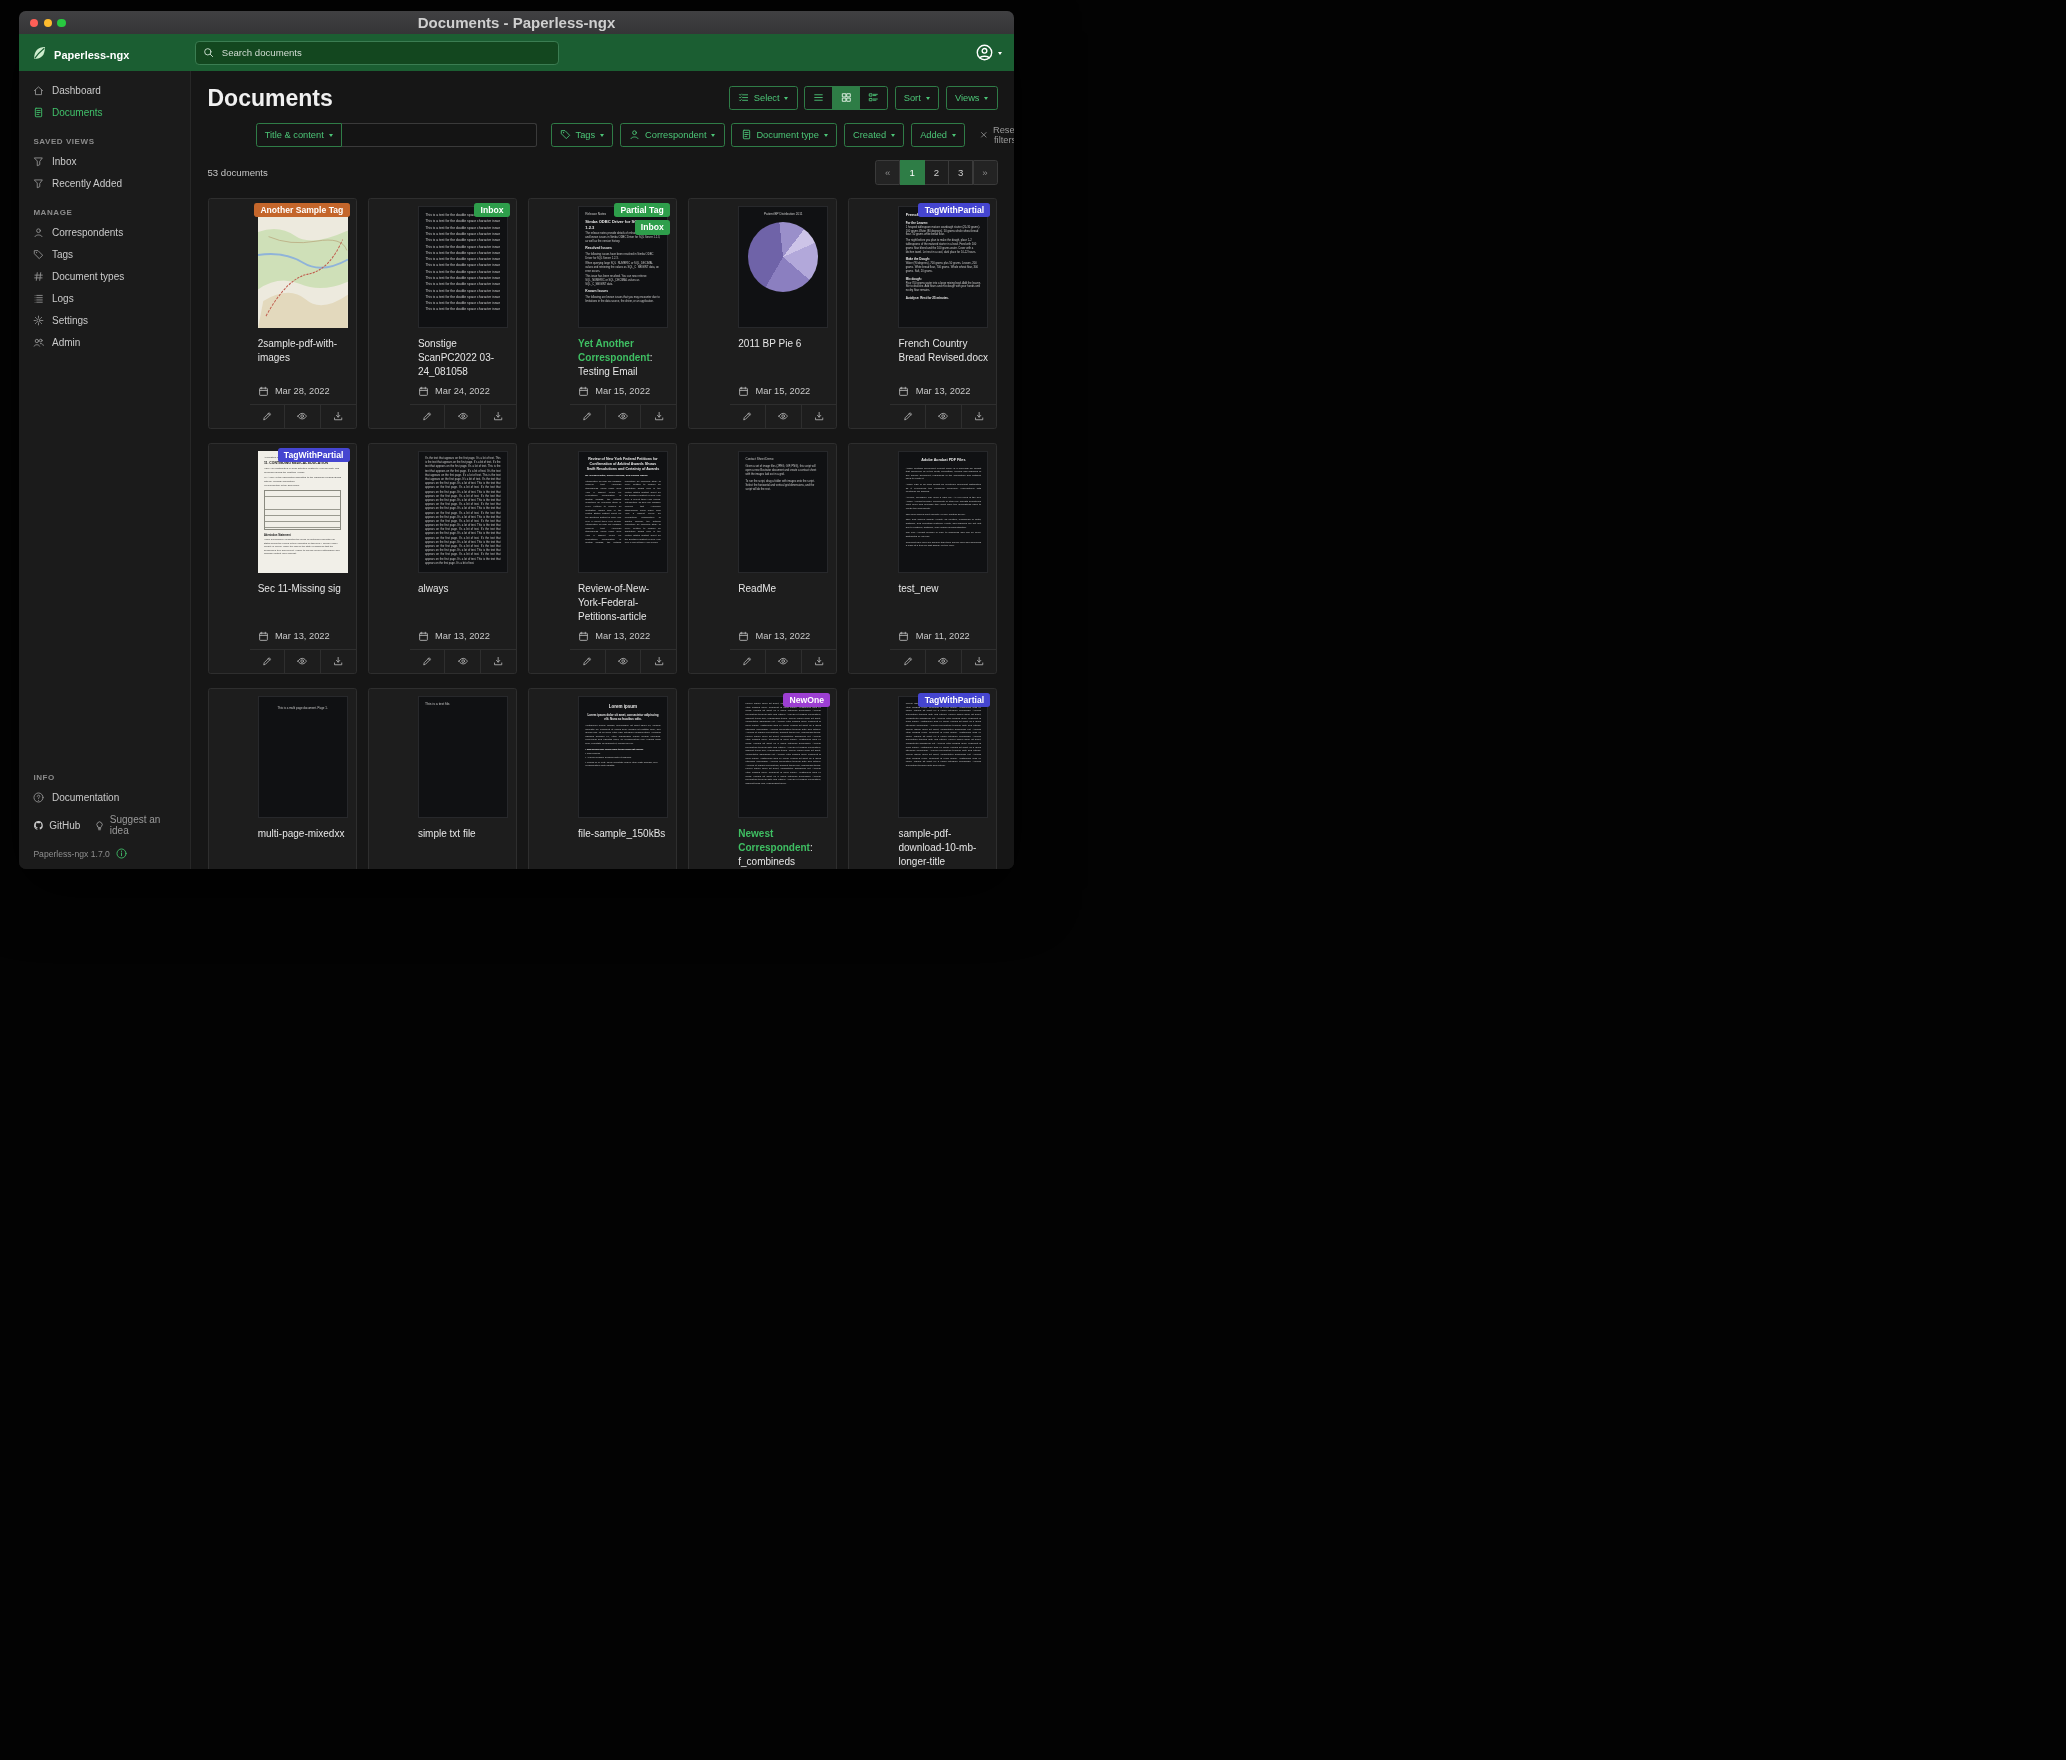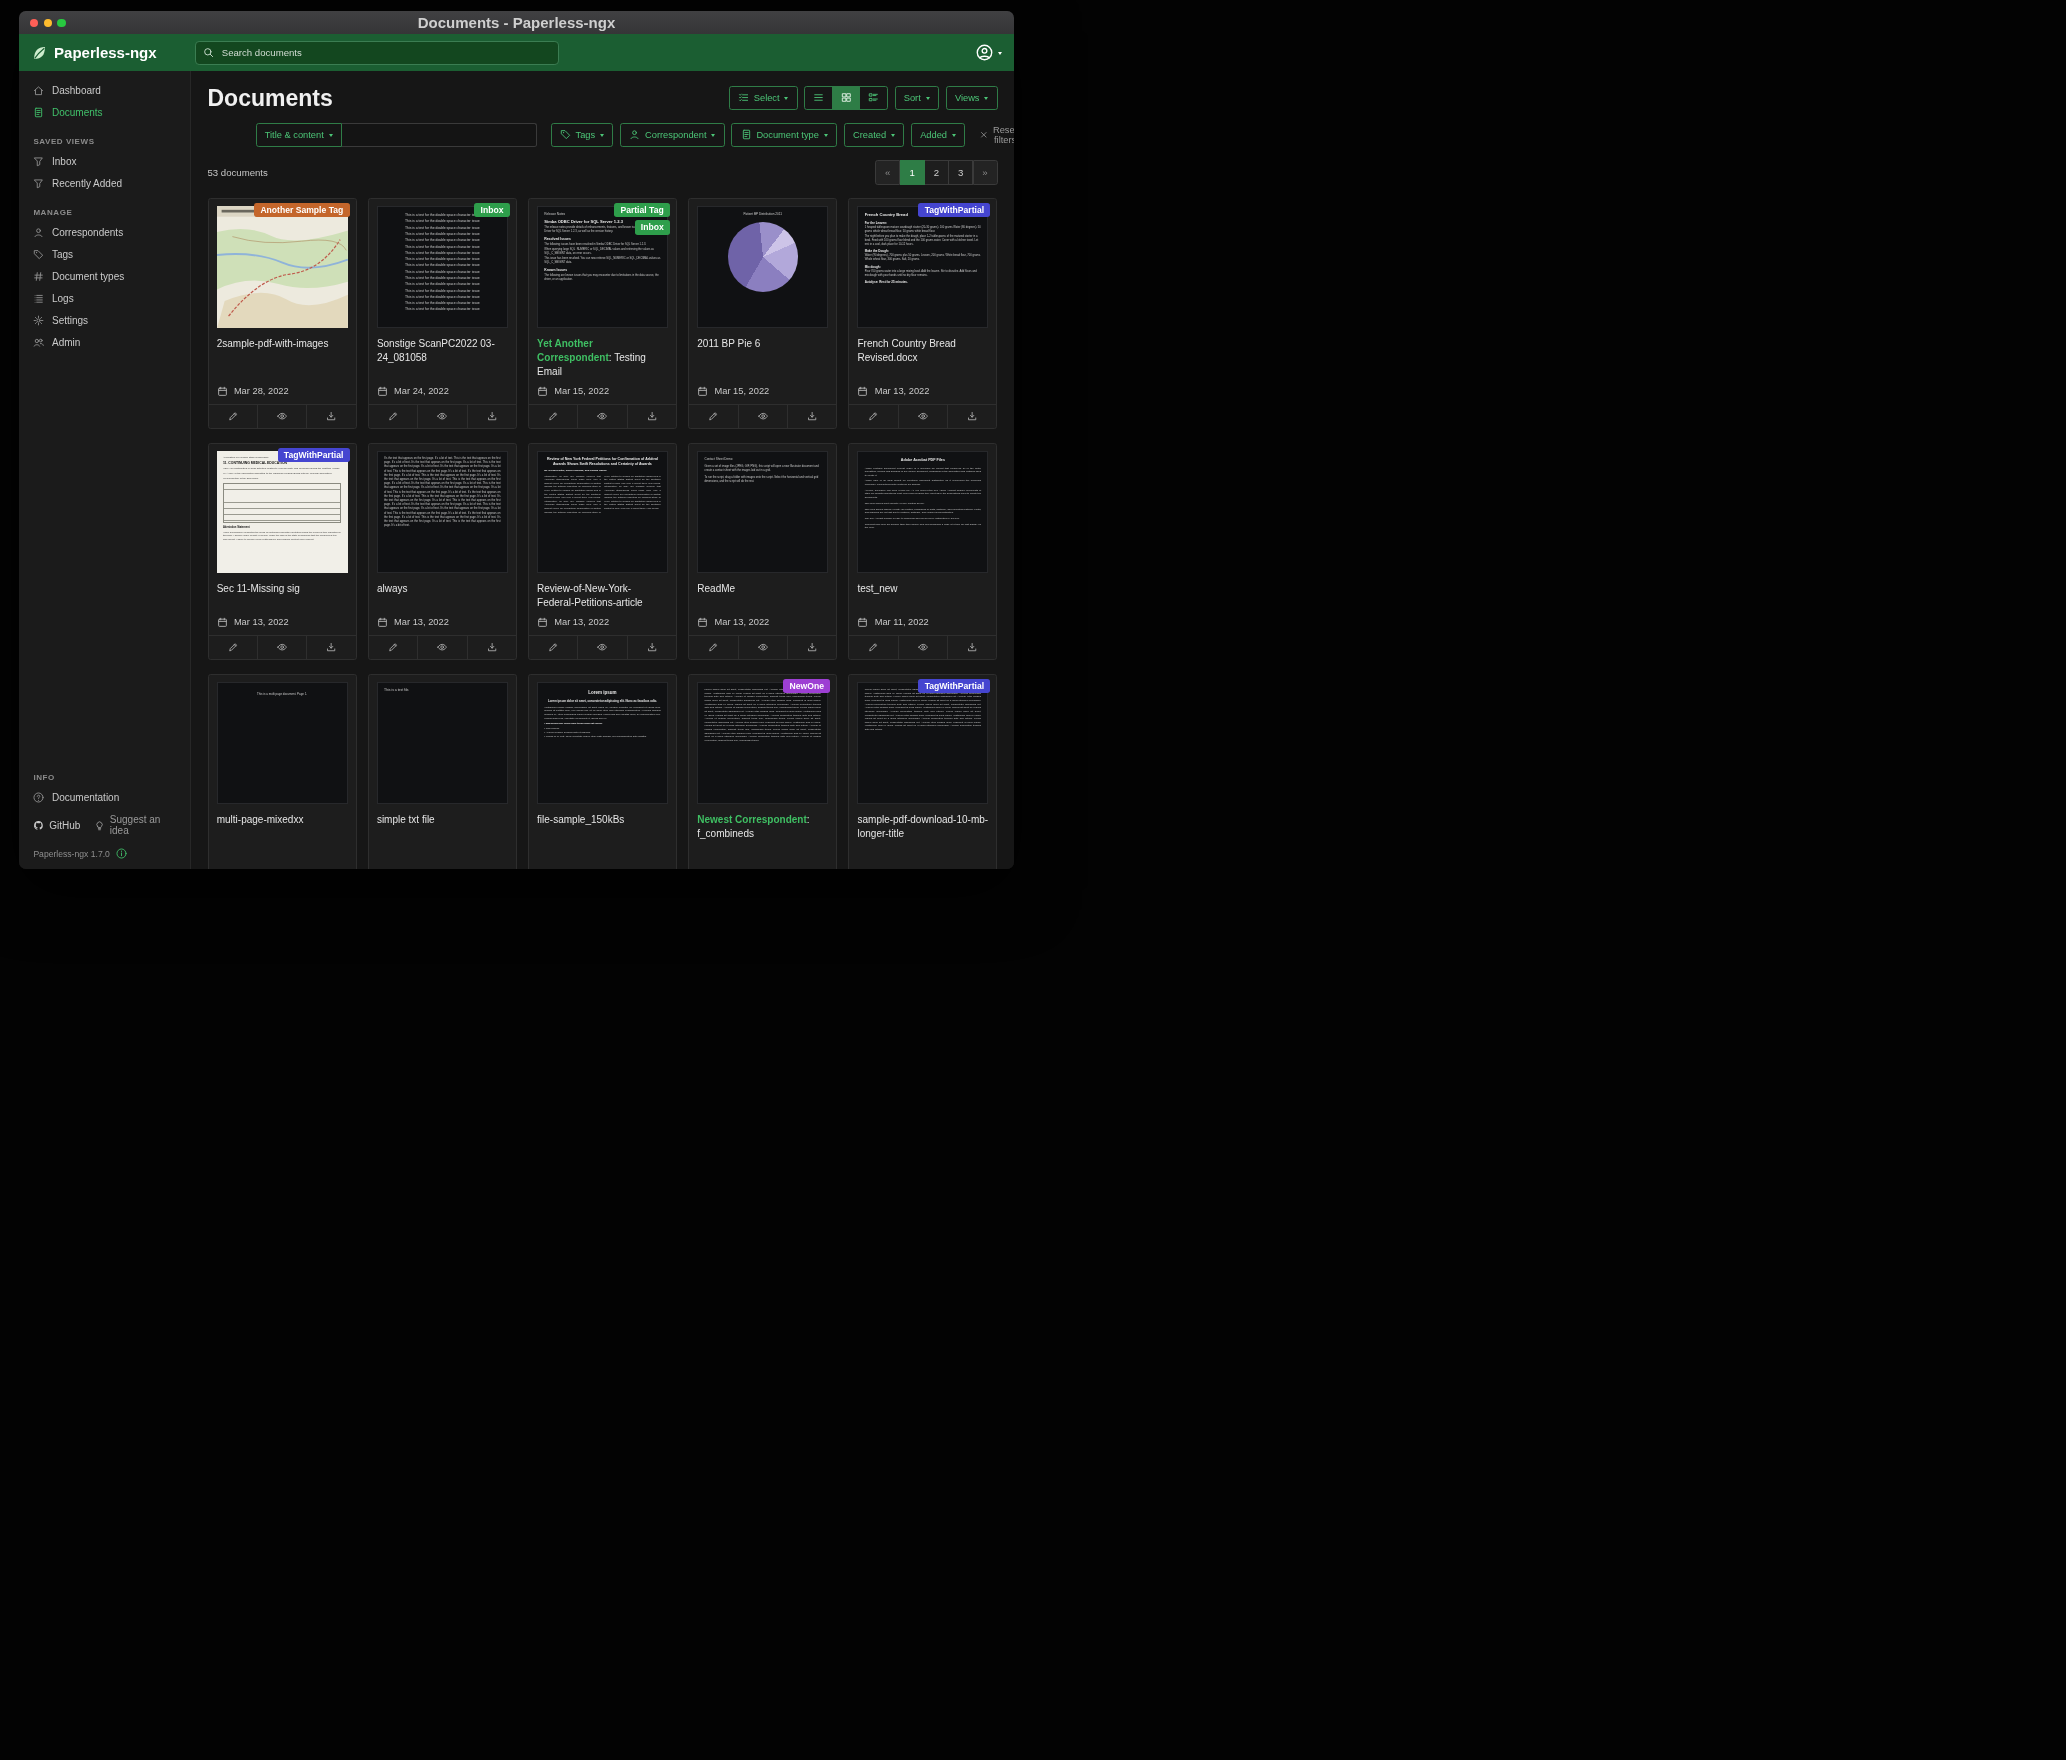--- a/index.html
+++ b/index.html
@@ -7,21 +7,21 @@
   *{box-sizing:border-box;}
   .window{position:absolute;left:19px;top:11px;width:995px;height:858px;border-radius:6.9px;overflow:hidden;
     background:#151515;box-shadow:0 20.6px 62px rgba(0,0,0,.85);display:flex;flex-direction:column;}
   
   .titlebar{height:23.4px;flex:0 0 auto;background:linear-gradient(#404042,#353537);display:flex;align-items:center;position:relative;padding:0 11px;}
   .tl{width:8.2px;height:8.2px;border-radius:50%;margin-right:5.5px;display:inline-block;cursor:pointer;}
   .tl.red{background:#ff5f57}.tl.yellow{background:#febc2e}.tl.green{background:#28c840}
   .wtitle{position:absolute;left:0;right:0;text-align:center;font-size:15px;font-weight:700;color:#cfcfcf;pointer-events:none;}
   
   .appbar{height:37px;flex:0 0 auto;background:#1b5e32;display:flex;align-items:center;padding:0 12.4px;}
-  .logo{display:flex;align-items:center;gap:6.2px;color:#fff;font-size:15px;font-weight:600;width:164px;}
+  .logo{display:flex;align-items:flex-end;gap:6.2px;color:#fff;font-size:11px;font-weight:600;width:164px;}
   .logo .icon svg{width:16.5px;height:16.5px;}
   .logo .icon{color:#cdeccd;}
   .searchbox{width:364px;height:23.4px;background:#13471f;border:0.7px solid #3b7d52;border-radius:4.1px;display:flex;align-items:center;padding:0 6.9px;gap:5.5px;color:#d7e6da;}
   .searchbox input{flex:1;background:transparent;border:none;outline:none;color:#eee;font-size:9.6px;font-family:inherit;}
   .searchbox input::placeholder{color:#d2ddd4;}
   .avatar{margin-left:auto;display:flex;align-items:center;gap:4.8px;color:#fff;cursor:pointer;}
   .avatar .icon svg{width:17px;height:17px;}
   
   .layout{flex:1;display:flex;min-height:0;}
   .sidebar{width:172px;flex:0 0 auto;background:#1b1b1b;border-right:0.7px solid #272727;padding:8.2px 0 5.5px;
@@ -62,21 +62,21 @@
   .count-row{display:flex;align-items:center;margin:2.7px 0 12.4px;color:#c6c6c6;font-size:9.6px;justify-content:flex-end;}
   .pagination{margin-left:auto;display:flex;}
   .page-btn{min-width:25px;height:25px;display:inline-flex;align-items:center;justify-content:center;background:#1e1e1e;
     border:0.7px solid #3a3a3a;color:#cfcfcf;font-size:9.6px;margin-left:-0.7px;cursor:pointer;font-family:inherit;}
   .page-btn:first-child{border-radius:2.7px 0 0 2.7px;margin-left:0;}
   .page-btn:last-child{border-radius:0 2.7px 2.7px 0;}
   .page-btn.nav{color:#8d8d8d;background:#232323;}
   .page-btn.active{background:#2e7d46;border-color:#2e7d46;color:#fff;z-index:1;}
   
   .grid{display:grid;grid-template-columns:repeat(5,1fr);gap:13.7px 11px;align-items:stretch;}
-  .card{background:#1d1d1d;border:0.7px solid #2e2e2e;border-radius:2.7px;display:flex;flex-direction:column;position:relative;min-height:212px;}
+  .card{background:#1d1d1d;border:0.7px solid #2e2e2e;border-radius:2.7px;display:flex;flex-direction:column;position:relative;min-height:212px;padding-left:41px;}
   .thumb{position:relative;height:132px;flex:0 0 auto;padding:6.9px 8.2px 2.7px;}
   .page{width:100%;height:100%;overflow:hidden;padding:5.5px 6.2px;}
   .page.dark{background:#101113;border:0.7px solid #27282b;color:#c9c9c9;}
   .page.light{background:#f1efe8;color:#3a3a3a;}
   .page.nopad{padding:0;}
   .tb{word-wrap:break-word;}
   .page.dark .tb[style*="font-weight"]{color:#e9e9e9;}
   .page.light .tb[style*="font-weight"]{color:#111;}
   .tb-table{border:0.7px solid #8a8a80;background:
     repeating-linear-gradient(to bottom,transparent 0 5.5px,#9a9a90 5.5px 6.2px),

